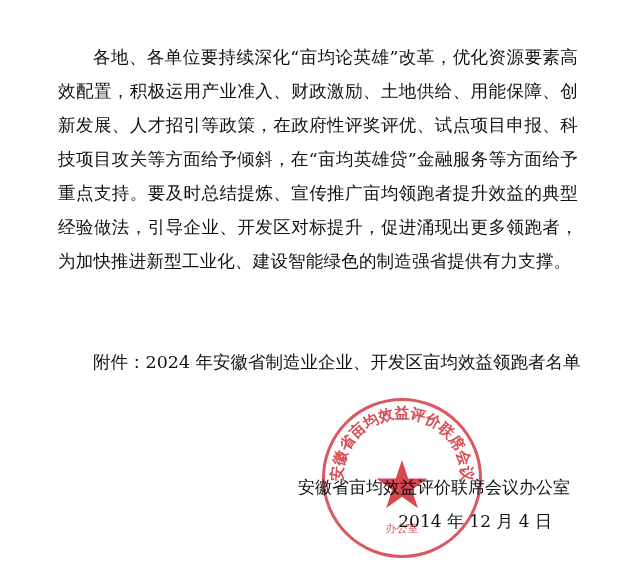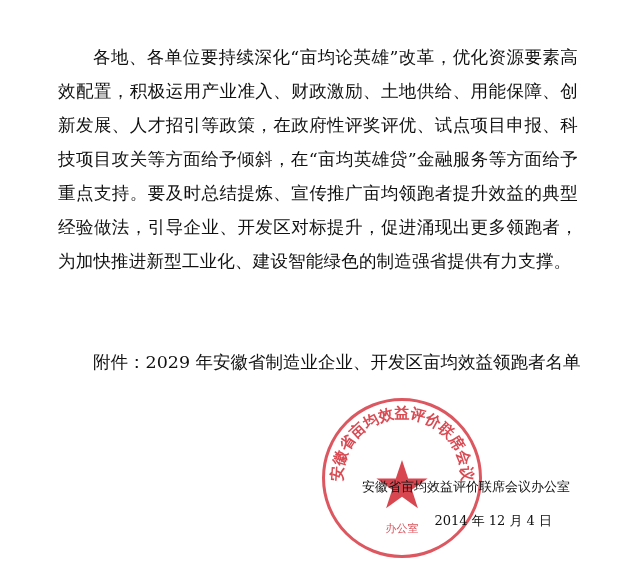--- a/index.html
+++ b/index.html
@@ -44,21 +44,21 @@
     line-height: 32px;
     text-indent: 35px;
     color: #111111;
   }
   .signature-block {
     position: absolute;
     right: 58px;
     top: 470px;
     width: 330px;
     text-align: right;
-    font-size: 13px;
+    font-size: 17px;
     line-height: 34px;
     color: #111111;
   }
   .sig-line {
     display: block;
     white-space: nowrap;
   }
   .sig-line.date {
     padding-right: 18px;
   }
@@ -109,21 +109,21 @@
     opacity: 0.85;
   }
 </style>
 </head>
 <body>
 
 <div class="page">
 
   <p class="body-text">各地、各单位要持续深化“亩均论英雄”改革，优化资源要素高效配置，积极运用产业准入、财政激励、土地供给、用能保障、创新发展、人才招引等政策，在政府性评奖评优、试点项目申报、科技项目攻关等方面给予倾斜，在“亩均英雄贷”金融服务等方面给予重点支持。要及时总结提炼、宣传推广亩均领跑者提升效益的典型经验做法，引导企业、开发区对标提升，促进涌现出更多领跑者，为加快推进新型工业化、建设智能绿色的制造强省提供有力支撑。</p>
 
-  <p class="attachment">附件：2029 年安徽省制造业企业、开发区亩均效益领跑者名单</p>
+  <p class="attachment">附件：2024 年安徽省制造业企业、开发区亩均效益领跑者名单</p>
 
   <div class="seal">
     <div class="ring"></div>
     <svg viewBox="0 0 160 160" xmlns="http://www.w3.org/2000/svg" aria-hidden="true">
       <defs>
         <path id="arcPath" d="M 20,80 A 60,60 0 1 1 140,80"></path>
       </defs>
       <text class="seal-text">
         <textPath href="#arcPath" startOffset="50%" text-anchor="middle">安徽省亩均效益评价联席会议</textPath>
       </text>

